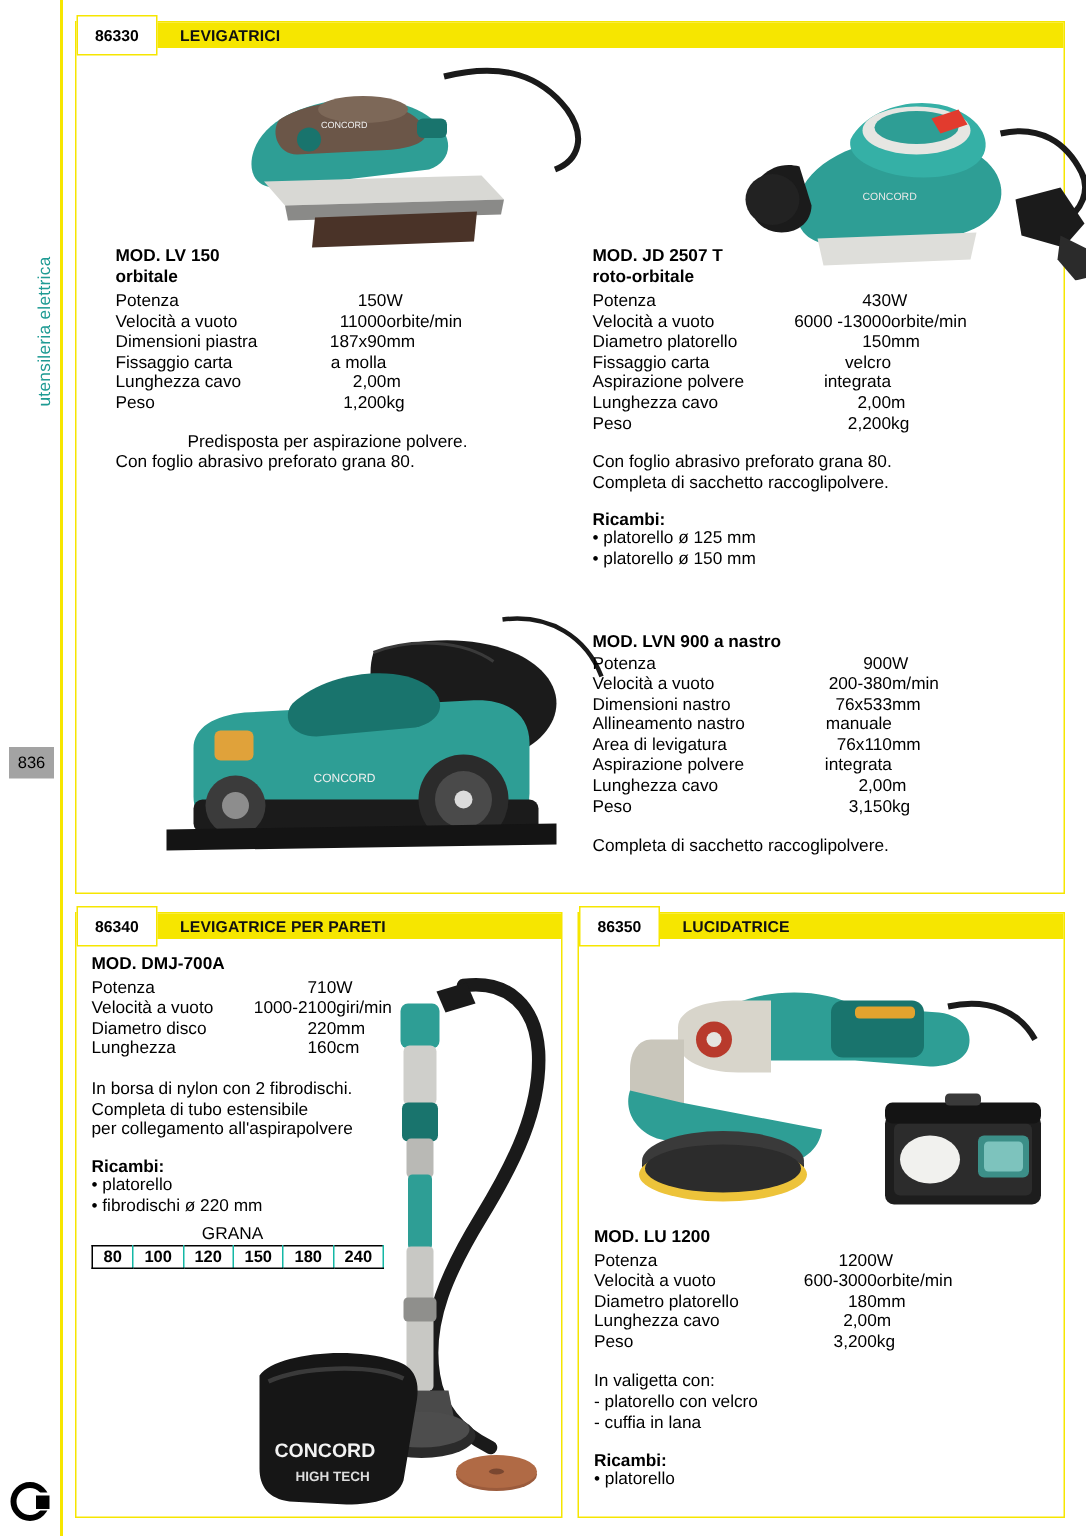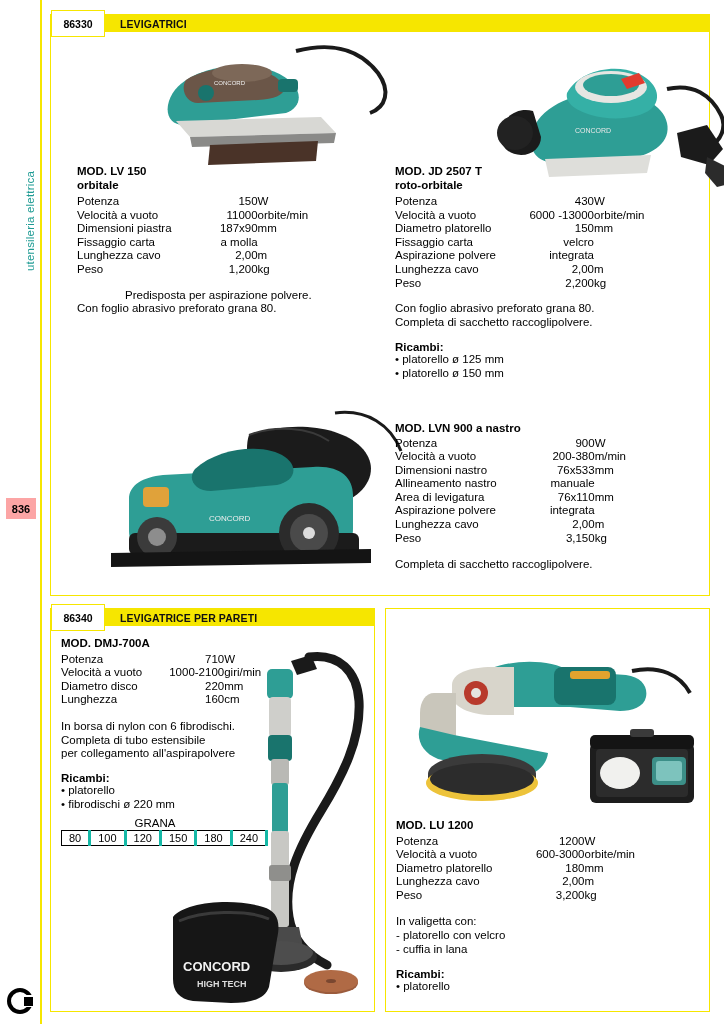--- a/index.html
+++ b/index.html
@@ -33,26 +33,26 @@
     color: #1f9b94;
     letter-spacing: .2px;
     white-space: nowrap;
   }
   .page-tab {
     position: absolute;
     left: 6px;
     top: 498px;
     width: 30px;
     height: 21px;
-    background: #fca5a5;
+    background: #a3a3a3;
     display: flex;
     align-items: center;
     justify-content: center;
     font-size: 11px;
-    font-weight: bold;
+    font-weight: normal;
     color: #000;
   }
   .rail-line {
     position: absolute;
     left: 40px;
     top: 0;
     width: 2px;
     height: 1024px;
     background: #f6e600;
   }
@@ -166,22 +166,23 @@
     font-size: 11.5px;
     padding-bottom: 1px;
   }
   .grana-table {
     border-collapse: collapse;
     font-size: 11px;
   }
   .grana-table td {
     border-top: 1px solid #000;
     border-bottom: 1px solid #000;
-    border-right: 3px solid #14b8a6;
+    border-right: 1px solid #14b8a6;
     padding: 1px 7px;
+    font-weight: bold;
   }
   .grana-table td:first-child { border-left: 1px solid #000; }
 
   
   .ill { position: absolute; }
 </style>
 </head>
 <body>
 
 <div class="left-rail">
@@ -437,21 +438,21 @@
         <td class="sp-val">220</td>
         <td class="sp-unit">mm</td>
       </tr>
       <tr>
         <td class="sp-label">Lunghezza</td>
         <td class="sp-val">160</td>
         <td class="sp-unit">cm</td>
       </tr>
     </tbody>
       </table>
-    <div class="note" style="margin-top:13px;">In borsa di nylon con 6 fibrodischi.</div>
+    <div class="note" style="margin-top:13px;">In borsa di nylon con 2 fibrodischi.</div>
     <div class="note">Completa di tubo estensibile</div>
     <div class="note">per collegamento all'aspirapolvere</div>
     <div class="ric-title" style="margin-top:11px;">Ricambi:</div>
     <div class="ric-item">• platorello</div>
     <div class="ric-item">• fibrodischi ø 220 mm</div>
 
     <div class="grana-wrap" style="margin-top:5px; width:188px;">
       <div class="grana-label">GRANA</div>
       <table class="grana-table">
         <tbody>
@@ -464,20 +465,24 @@
           <td>240</td>
         </tr>
       </tbody>
         </table>
     </div>
   </div>
 </div>
 
 <div class="panel" style="left:385px; top:608px; width:325px; height:404px;">
 
+  <div class="panel-head">
+    <div class="code-box">86350</div>
+    <div class="head-title">LUCIDATRICE</div>
+  </div>
 
   <svg class="ill" style="left:8px; top:22px;" width="310" height="200" viewBox="0 0 310 200">
     <path d="M238 40 C266 34 286 44 296 62" fill="none" stroke="#1a1a1a" stroke-width="4"></path>
     <path d="M96 38 C120 28 156 28 176 40 L232 44 C248 46 254 56 252 66 C250 76 238 80 226 80 L176 76 L120 76 C102 74 92 62 96 38 Z" fill="#2e9e95"></path>
     <rect x="160" y="36" width="62" height="38" rx="8" fill="#19746d"></rect>
     <rect x="176" y="40" width="40" height="8" rx="3" fill="#e2a32e"></rect>
     <path d="M58 54 C58 42 76 36 98 36 L120 36 L120 84 L98 84 C76 84 58 76 58 64 Z" fill="#d8d5cb"></path>
     <circle cx="82" cy="62" r="12" fill="#b83a2c"></circle>
     <circle cx="82" cy="62" r="5" fill="#e5e5e0"></circle>
     <path d="M40 62 C32 62 26 70 26 82 L26 96 C26 108 34 114 46 114 L62 114 L62 62 Z" fill="#c9c6bb"></path>

